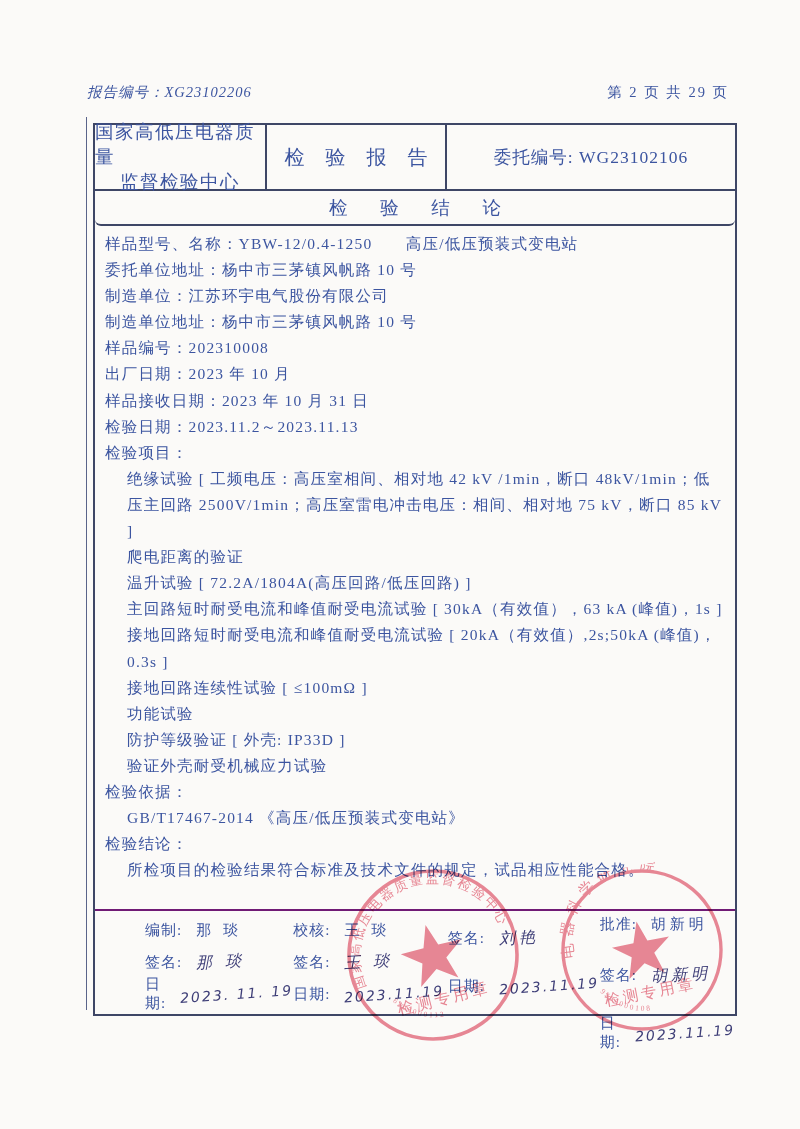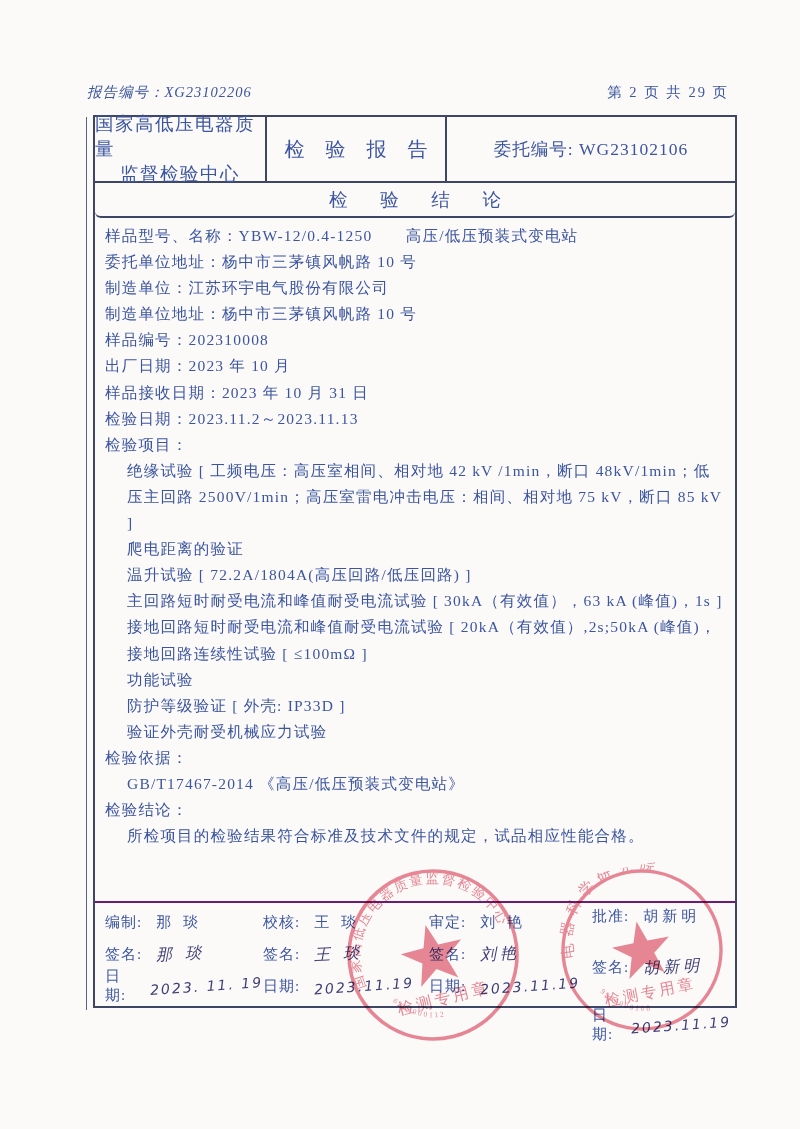--- a/index.html
+++ b/index.html
@@ -13,21 +13,21 @@
   .page{position:absolute;inset:0;}
   
   .topbar{
     position:absolute;left:87px;top:80px;width:642px;height:22px;
     display:flex;justify-content:space-between;align-items:flex-end;
     font-size:14.5px;letter-spacing:1px;font-style:italic;
   }
   .topbar .pageinfo{font-style:normal;letter-spacing:2px;}
   
   .doc-table{
-    position:absolute;left:93px;top:115px;width:640px;
+    position:absolute;left:93px;top:123px;width:640px;
     border:2px solid #3e4666;background:transparent;
   }
   
   .outer-line{
     position:absolute;left:86px;top:117px;width:0;height:893px;
     border-left:1px solid #5a648a;
   }
   .hdr-row{display:flex;height:64px;border-bottom:2px solid #3e4666;}
   .hdr-org{
     width:170px;border-right:2px solid #3e4666;
@@ -59,21 +59,21 @@
   .body .line.ind{padding-left:22px;}
   
   .sig{
     height:103px;display:flex;align-items:stretch;
     font-size:15px;
   }
   .sig-col{display:flex;flex-direction:column;justify-content:space-around;padding:4px 0;}
   .sig-col .srow{display:flex;align-items:center;height:31px;}
   .sig-col .slabel{letter-spacing:1px;}
   .sig-col .sval{margin-left:14px;letter-spacing:4px;white-space:nowrap;}
-  .sig-c1{width:168px;padding-left:10px;box-sizing:border-box;}
+  .sig-c1{width:168px;padding-left:10px;box-sizing:border-box;margin-left:40px;}
   .sig-c2{width:166px;}
   .sig-c3{width:163px;}
   .sig-c4{width:139px;gap:31px;}
   .hw{
     font-family:"DejaVu Sans","Liberation Sans",sans-serif;
     font-style:italic;color:#3f3f78;letter-spacing:3px;
     transform:rotate(-3deg);display:inline-block;font-size:16px;
   }
   .hw.date{font-size:14px;letter-spacing:2px;transform:rotate(-4deg);}
   
@@ -113,20 +113,21 @@
         <div class="line">出厂日期：2023 年 10 月</div>
         <div class="line">样品接收日期：2023 年 10 月 31 日</div>
         <div class="line">检验日期：2023.11.2～2023.11.13</div>
         <div class="line">检验项目：</div>
         <div class="line ind">绝缘试验 [ 工频电压：高压室相间、相对地 42 kV /1min，断口 48kV/1min；低</div>
         <div class="line ind">压主回路 2500V/1min；高压室雷电冲击电压：相间、相对地 75 kV，断口 85 kV ]</div>
         <div class="line ind">爬电距离的验证</div>
         <div class="line ind">温升试验 [ 72.2A/1804A(高压回路/低压回路) ]</div>
         <div class="line ind">主回路短时耐受电流和峰值耐受电流试验 [ 30kA（有效值），63 kA (峰值)，1s ]</div>
         <div class="line ind">接地回路短时耐受电流和峰值耐受电流试验 [ 20kA（有效值）,2s;50kA (峰值)，</div>
+        <div class="line ind">0.3s ]</div>
         <div class="line ind">接地回路连续性试验 [ ≤100mΩ ]</div>
         <div class="line ind">功能试验</div>
         <div class="line ind">防护等级验证 [ 外壳: IP33D ]</div>
         <div class="line ind">验证外壳耐受机械应力试验</div>
         <div class="line">检验依据：</div>
         <div class="line ind">GB/T17467-2014 《高压/低压预装式变电站》</div>
         <div class="line">检验结论：</div>
         <div class="line ind">所检项目的检验结果符合标准及技术文件的规定，试品相应性能合格。</div>
       </div>
     <div class="sig" id="sig-area">
@@ -153,24 +154,20 @@
             <span class="slabel">签名:</span>
             <span class="sval hw">王 琰</span>
           </div>
           <div class="srow">
             <span class="slabel">日期:</span>
             <span class="sval hw date">2023.11.19</span>
           </div>
         </div>
         <div class="sig-col sig-c3">
           <div class="srow">
-            <span class="slabel">审定:</span>
-            <span class="sval">刘 艳</span>
-          </div>
-          <div class="srow">
             <span class="slabel">签名:</span>
             <span class="sval hw">刘艳</span>
           </div>
           <div class="srow">
             <span class="slabel">日期:</span>
             <span class="sval hw date">2023.11.19</span>
           </div>
         </div>
         <div class="sig-col sig-c4">
           <div class="srow">

